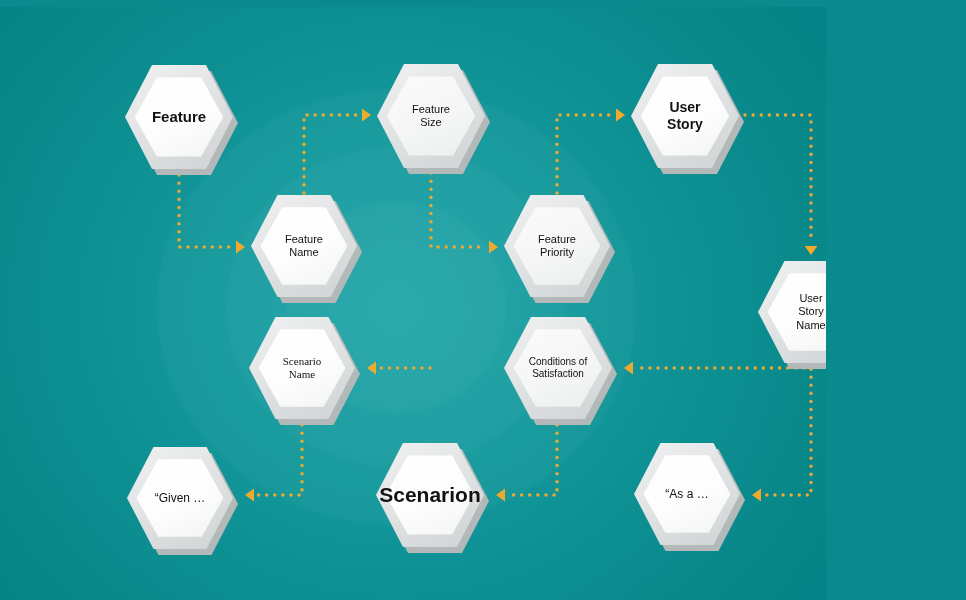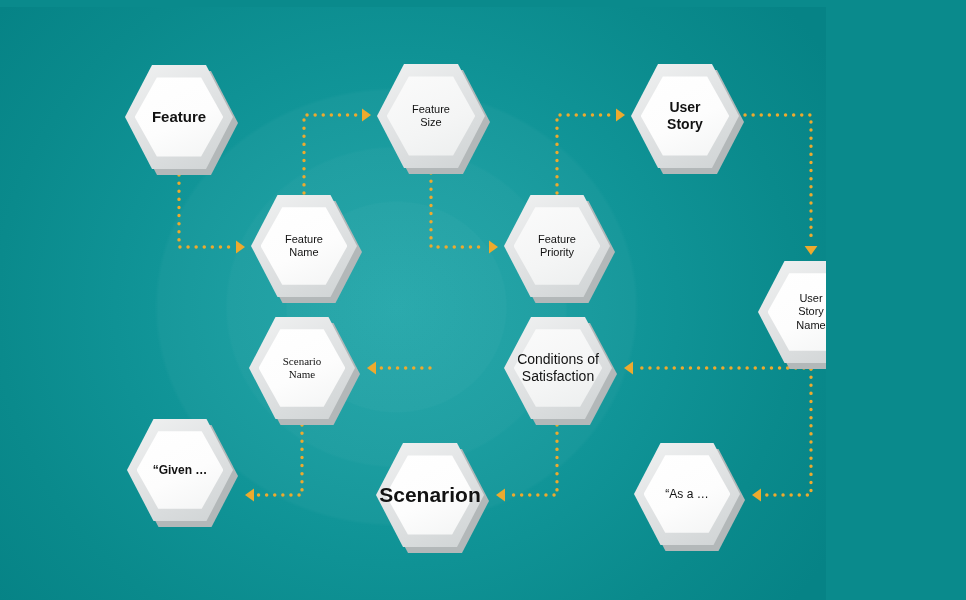--- a/index.html
+++ b/index.html
@@ -144,24 +144,24 @@
       <div class="hex-shadow"></div>
       <div class="hex-outer"></div>
       <div class="hex-inner"></div>
       <div class="hex-label" style="font-size: 11px; font-family: Liberation Serif, serif;">Scenario
 Name</div>
     </div>
     <div class="node tint" style="left: 504px; top: 310px; width: 108px; height: 102px;">
       <div class="hex-shadow"></div>
       <div class="hex-outer"></div>
       <div class="hex-inner"></div>
-      <div class="hex-label" style="font-size: 14px;">Conditions of
+      <div class="hex-label" style="font-size: 10px;">Conditions of
 Satisfaction</div>
     </div>
-    <div class="node" style="left: 127px; top: 412px; width: 106px; height: 102px; font-weight: bold;">
+    <div class="node" style="left: 127px; top: 440px; width: 106px; height: 102px;">
       <div class="hex-shadow"></div>
       <div class="hex-outer"></div>
       <div class="hex-inner"></div>
       <div class="hex-label" style="font-size: 12px;">“Given …</div>
     </div>
     <div class="node" style="left: 376px; top: 436px; width: 108px; height: 104px;">
       <div class="hex-shadow"></div>
       <div class="hex-outer"></div>
       <div class="hex-inner"></div>
       <div class="hex-label bold" style="font-size: 21px;">Scenarion</div>

